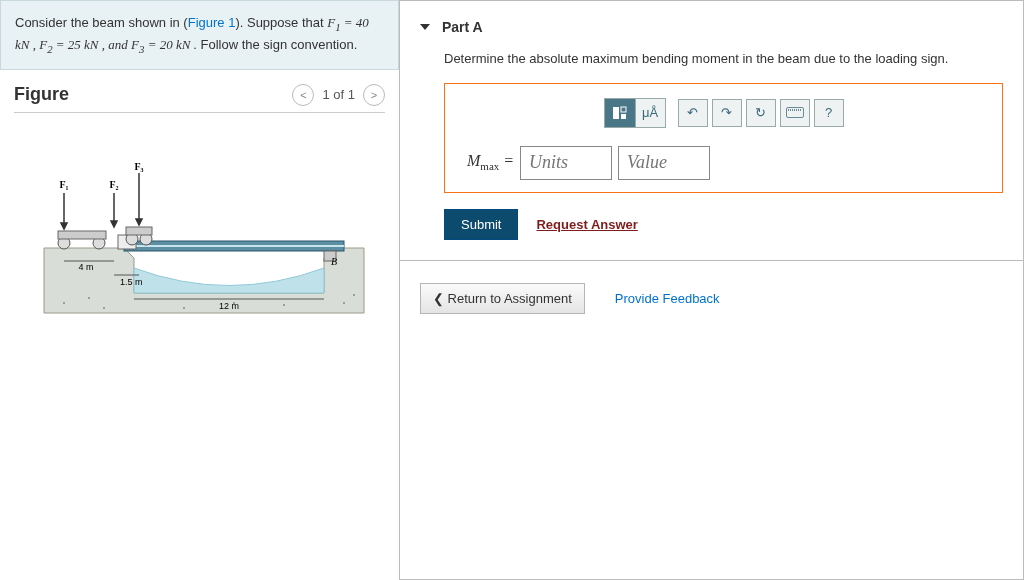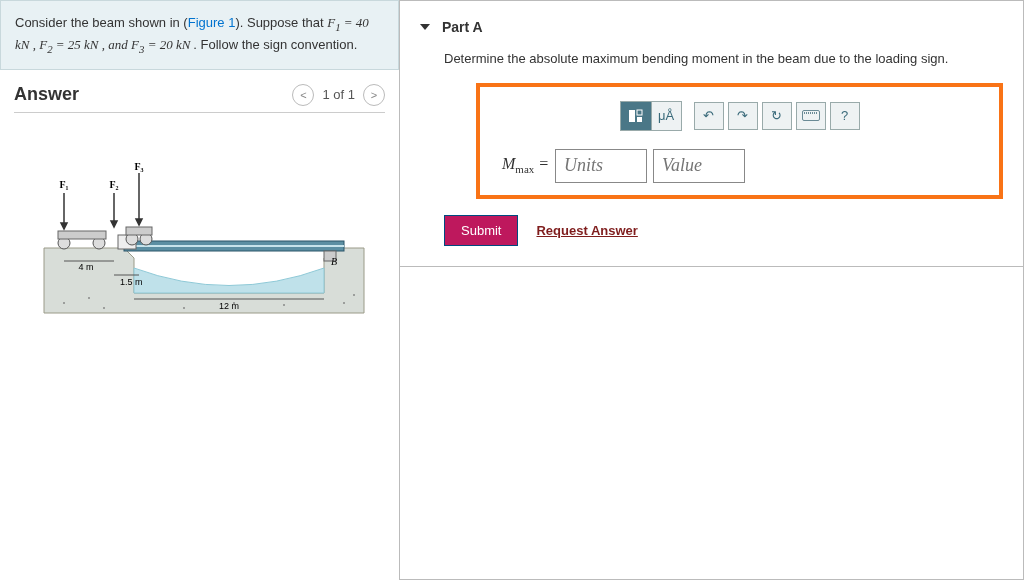--- a/index.html
+++ b/index.html
@@ -16,54 +16,54 @@
     .figure-nav { display: flex; align-items: center; gap: 8px; color: #555; }
     .nav-btn { width: 22px; height: 22px; border: 1px solid #bbb; border-radius: 50%; display: flex; align-items: center; justify-content: center; background: #fff; color: #888; font-size: 11px; cursor: pointer; }
     .figure-image { width: 340px; height: 180px; margin-left: 20px; position: relative; }
     
     .part-header { display: flex; align-items: center; padding: 18px 20px 14px; gap: 12px; }
     .caret { width: 0; height: 0; border-left: 5px solid transparent; border-right: 5px solid transparent; border-top: 6px solid #333; }
     .part-title { font-weight: bold; font-size: 14px; text-align: center; }
     .part-body { padding: 0 20px 20px 44px; border-bottom: 1px solid #bbb; }
     .instruction { margin-bottom: 10px; line-height: 1.5; }
     .emphasis { font-weight: bold; }
-    .answer-box { border: 4px solid #f97316; padding: 14px 12px 12px; margin-top: 14px; margin-left: 32px; }
+    .answer-box { border: 1px solid #f97316; padding: 14px 12px 12px; margin-top: 14px; }
     .toolbar { display: flex; gap: 4px; justify-content: center; margin-bottom: 18px; align-items: center; }
     .tool-group { display: flex; border: 1px solid #9aa; }
     .tool-btn { width: 30px; height: 28px; background: #eef2f3; border: none; display: flex; align-items: center; justify-content: center; font-size: 13px; color: #3a6a7a; cursor: pointer; }
     .tool-btn + .tool-btn { border-left: 1px solid #9aa; }
     .tool-btn.dark { background: #4a7787; color: #fff; }
     .tool-single { border: 1px solid #9aa; }
     .tool-gap { width: 4px; }
     .answer-row { display: flex; align-items: center; gap: 6px; margin-left: 10px; }
     .answer-label { font-family: 'Times New Roman', serif; font-size: 16px; font-style: italic; }
     .answer-label sub { font-size: 11px; font-style: normal; }
     .answer-input { width: 92px; height: 34px; border: 1px solid #888; padding: 4px 8px; font-style: italic; font-size: 18px; color: #888; font-family: 'Times New Roman', serif; }
     .submit-row { display: flex; align-items: center; gap: 18px; margin-top: 16px; }
-    .submit-btn { background: #be185d; color: #fff; border: 1px solid #004a80; padding: 7px 16px; font-size: 13px; cursor: pointer; }
+    .submit-btn { background: #0c4a6e; color: #fff; border: 1px solid #004a80; padding: 7px 16px; font-size: 13px; cursor: pointer; }
     .request-link { color: #7f1d1d; font-weight: bold; font-size: 13px; text-decoration: underline; cursor: pointer; }
     .bottom-row { padding: 22px 20px; display: flex; gap: 30px; align-items: center; }
     .return-btn { background: linear-gradient(#fafafa,#e4e4e4); border: 1px solid #b5b5b5; padding: 7px 12px; font-size: 13px; color: #333; cursor: pointer; }
     .feedback-link { color: #0073cf; font-size: 13px; cursor: pointer; }
 
     .kbd-icon { display:inline-block; width:18px; height:11px; border:1px solid #6a8a95; border-radius:2px; position:relative;}
     .kbd-icon::before{content:"";position:absolute;top:1px;left:1px;right:1px;height:2px;background:repeating-linear-gradient(90deg,#6a8a95 0 1px,transparent 1px 2px);}
   </style>
 </head>
 <body>
 
 <div class="container">
   <div class="left-col">
     <div class="problem-box">
       <span>Consider the beam shown in (</span><span class="figure-link">Figure 1</span><span>). Suppose that </span><span class="math"><i>F</i><sub>1</sub> = 40 kN , <i>F</i><sub>2</sub> = 25 kN , and <i>F</i><sub>3</sub> = 20 kN .</span><span> Follow the sign convention.</span>
     </div>
 
     <div class="figure-section">
       <div class="figure-header">
-        <div class="figure-title">Answer</div>
+        <div class="figure-title">Figure</div>
         <div class="figure-nav">
           <div class="nav-btn">&lt;</div>
           <span>1 of 1</span>
           <div class="nav-btn">&gt;</div>
         </div>
       </div>
 
       <div class="figure-image">
         <svg width="340" height="180" viewBox="0 0 340 180">
 
@@ -159,14 +159,18 @@
           <input class="answer-input" placeholder="Value" style="">
         </div>
       </div>
 
       <div class="submit-row">
         <button class="submit-btn">Submit</button>
         <a class="request-link">Request Answer</a>
       </div>
     </div>
 
+    <div class="bottom-row">
+      <button class="return-btn">❮ <span>Return to Assignment</span></button>
+      <a class="feedback-link">Provide Feedback</a>
+    </div>
   </div>
 </div>
 
 </body></html>

